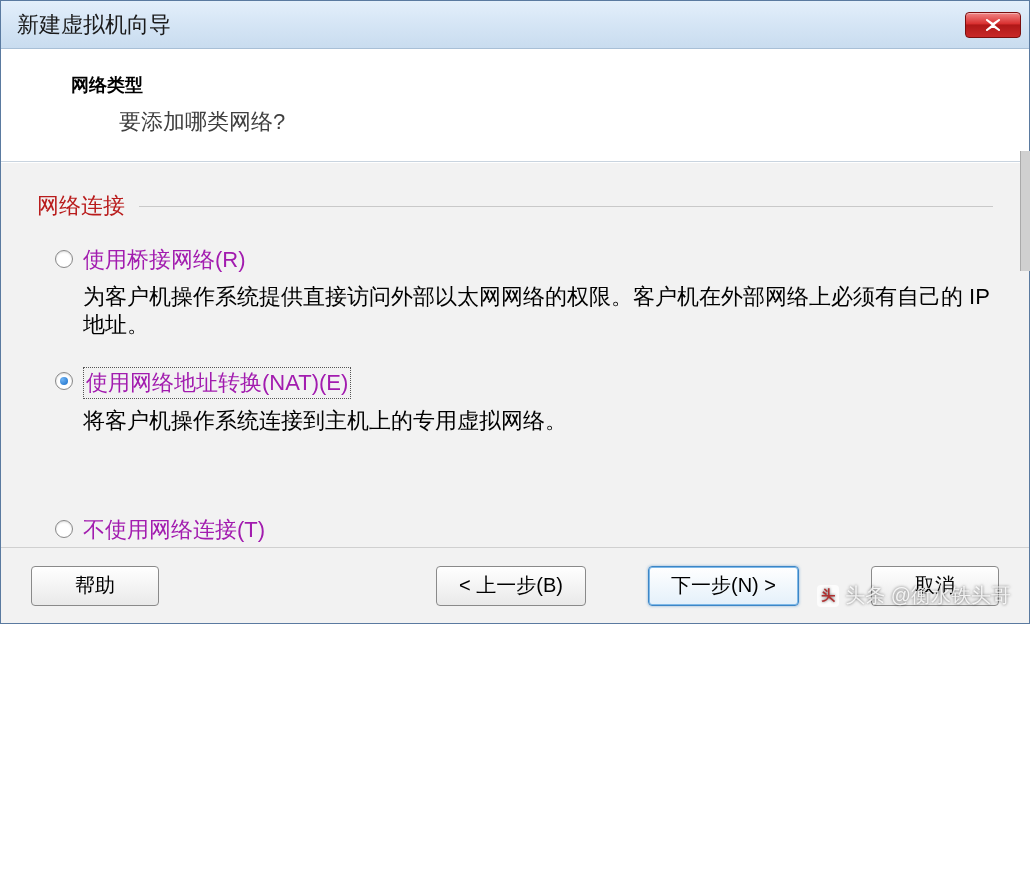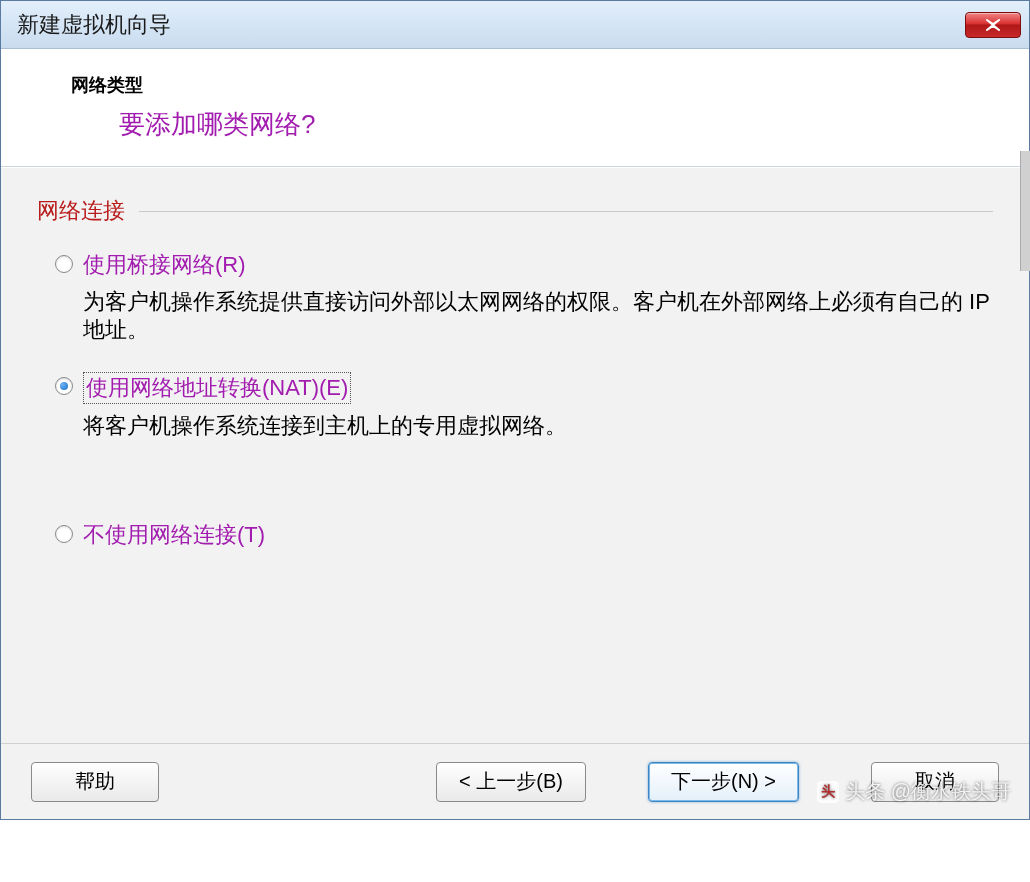--- a/index.html
+++ b/index.html
@@ -1,18 +1,18 @@
 <!DOCTYPE html>
 <html><head>
 <meta charset="utf-8">
 <style>
   * { box-sizing: border-box; margin: 0; padding: 0; }
   html, body { width: 1030px; height: 882px; font-family: "Microsoft YaHei", "SimSun", sans-serif; background: #fff; }
   .window {
-    width: 1030px; height: 820px;
+    width: 1030px; height: 624px;
     border: 1px solid #5a7aa0;
     background: #fff;
     display: flex; flex-direction: column;
     position: relative;
   }
   .titlebar {
     height: 48px;
     background: linear-gradient(to bottom, #e3effb 0%, #d5e5f5 50%, #c9dcef 100%);
     display: flex; align-items: center; justify-content: space-between;
     padding: 0 8px 0 16px;
@@ -29,21 +29,21 @@
     box-shadow: inset 0 1px 0 rgba(255,255,255,0.4);
     cursor: pointer;
   }
   .close-btn svg { width: 18px; height: 12px; }
   .header-panel {
     background: #fff;
     padding: 24px 40px 24px 70px;
     border-bottom: 1px solid #c9d4df;
   }
   .header-title { font-size: 18px; font-weight: bold; color: #000; margin-bottom: 10px; }
-  .header-subtitle { font-size: 26px; color: #a21caf; padding-left: 48px; }
+  .header-subtitle { font-size: 22px; color: #404040; padding-left: 48px; }
   .content {
     flex: 1;
     background: #f2f2f2;
     border-top: 1px solid #fff;
     padding: 28px 36px 0 36px;
     overflow: hidden;
   }
   .group-label {
     font-size: 22px; color: #b91c1c;
     display: flex; align-items: center; gap: 8px;

